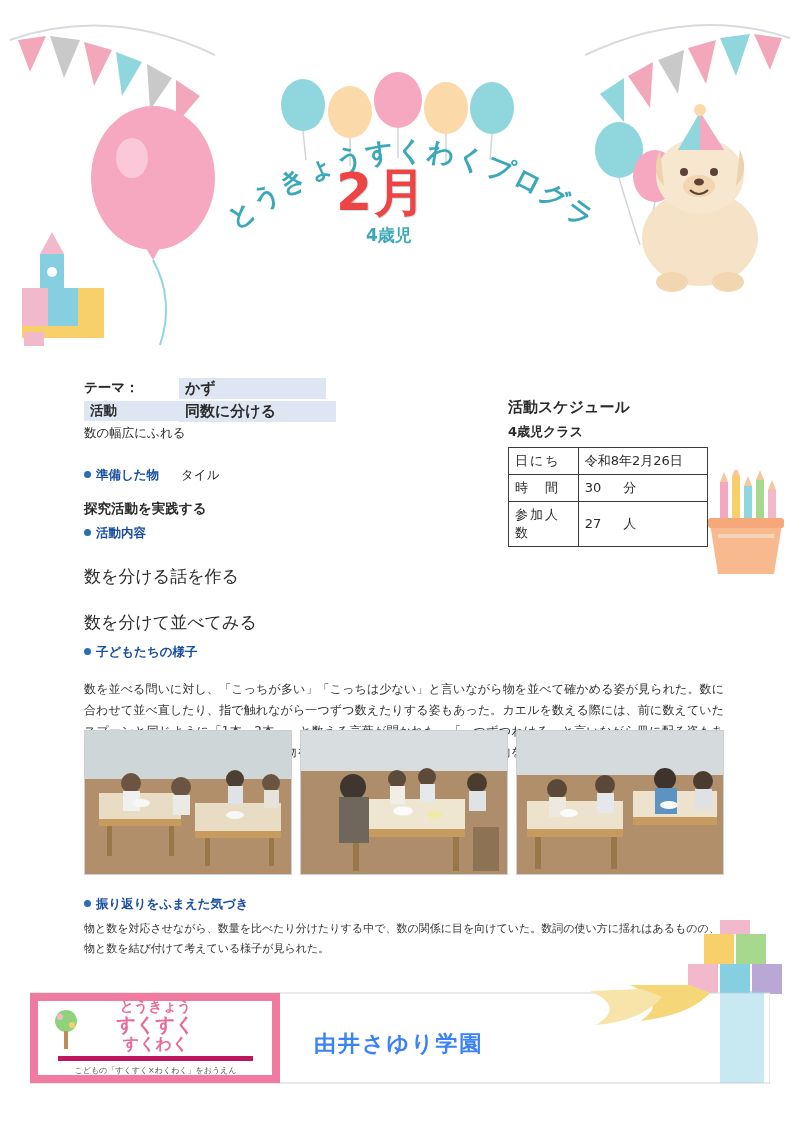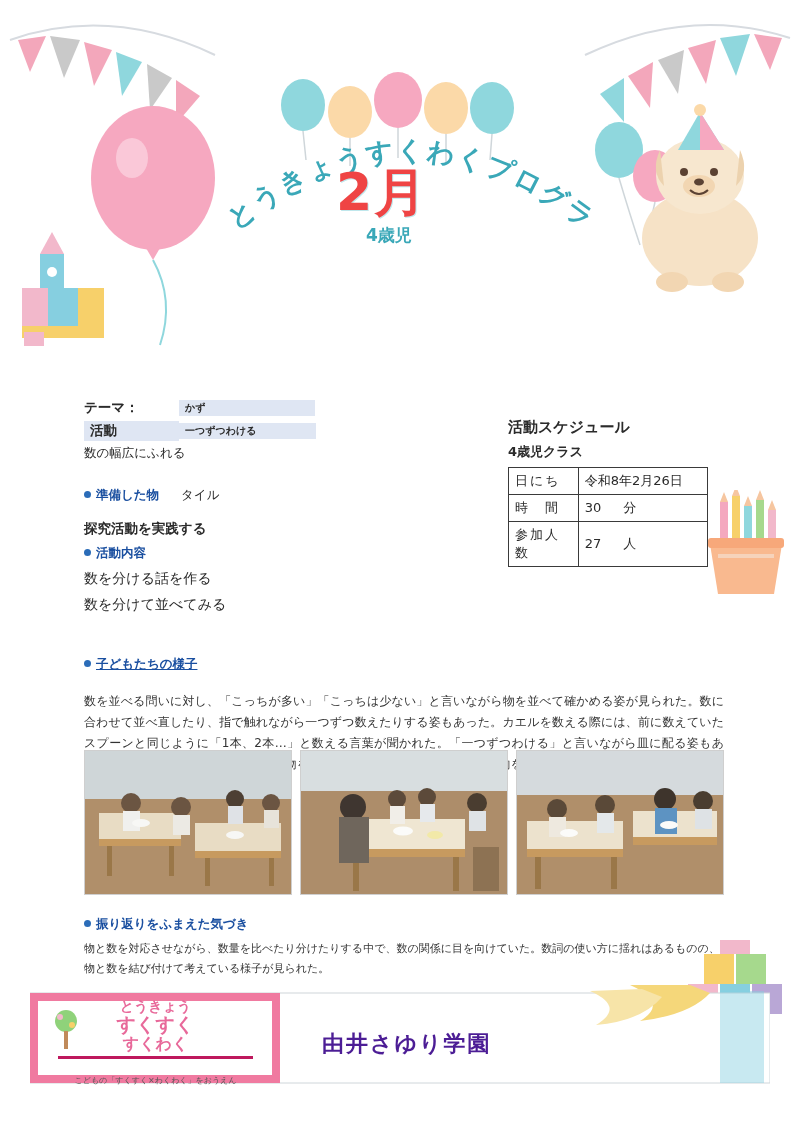--- a/index.html
+++ b/index.html
@@ -49,58 +49,58 @@
     position:absolute;
     left: 366px; top: 224px;
     font-size: 17px;
     font-weight: bold;
     color: #3aa8b8;
   }
 
   
   #content {
     position: absolute;
-    left: 0; top: 380px;
+    left: 0; top: 360px;
     width: 728px;
     height: 600px;
   }
 
   .row-theme {
     position:absolute; left: 84px; top: 18px;
     width: 345px;
   }
   .theme-line {
     display:flex;
     align-items:center;
     height: 20px;
     margin-bottom: 3px;
   }
   .theme-line .k { width: 95px; font-size: 13.5px; font-weight:bold; }
-  .theme-line .v { font-size: 10px; font-weight:bold; }
+  .theme-line .v { font-size: 15px; font-weight:bold; }
   .hl { background: #dfe6f3; }
 
   .sub-note { font-size: 12.5px; margin-top: 4px; }
 
   .sect-title {
     font-size: 13.5px; font-weight: bold;
     margin-top: 16px;
   }
   .bullet {
     font-size: 12.5px;
     color: #1a4fa0;
     margin-top: 7px;
   }
   .bullet b { color:#1a4fa0; font-weight: bold; }
   .dot {
     display:inline-block;
     width:7px; height:7px; border-radius:50%;
     background:#2b6cb8; margin-right:5px;
     vertical-align: 1px;
   }
-  .plain { font-size: 14px; margin-top: 8px; font-family: Liberation Mono, monospace; }
+  .plain { font-size: 17px; margin-top: 23px; font-family: Liberation Mono, monospace; }
 
   
   #schedule {
     position:absolute; left: 508px; top: 38px;
     width: 240px;
   }
   #schedule .s-title { font-size: 15px; font-weight: bold; }
   #schedule .s-class { font-size: 13px; font-weight: bold; margin-top: 6px; }
   table.sched {
     margin-top: 6px;
@@ -155,40 +155,40 @@
     color:#333;
   }
 
   
   #footer {
     position:absolute;
     left: 30px; top: 985px;
     width: 740px; height: 105px;
   }
   #footer-school {
-    position:absolute; left: 292px; top: 44px;
-    font-size: 22px; font-weight: bold; color:#4c1d95;
+    position:absolute; left: 284px; top: 44px;
+    font-size: 22px; font-weight: bold; color:#3b82f6;
     letter-spacing: 2px;
   }
   #logo-box {
     position:absolute; left: 28px; top: 14px;
     width: 195px; height: 78px;
     text-align:center;
   }
   .logo-l1, .logo-l2, .logo-l3 {
     font-weight: bold;
     color: #e8699a;
     line-height: 1.08;
   }
   .logo-l1 { font-size: 14px; }
   .logo-l2 { font-size: 19px; }
   .logo-l3 { font-size: 16px; }
   .logo-sub {
     font-size: 8px; color:#555; margin-top: 4px;
-    border-top: 3px solid #be185d; padding-top: 16px;
+    border-top: 5px solid #be185d; padding-top: 4px;
   }
 </style>
 </head>
 <body>
 
 <div id="header-area">
   <svg width="800" height="360" viewBox="0 0 800 360">
 
     <g>
       <path d="M10 40 Q 110 5 215 55" stroke="#d7dbe0" stroke-width="2" fill="none"></path>
@@ -275,41 +275,41 @@
 
 <div id="content">
 
   <div class="row-theme">
     <div class="theme-line">
       <span class="k">テーマ：</span>
       <span class="v hl" style="padding:1px 110px 1px 6px;">かず</span>
     </div>
     <div class="theme-line">
       <span class="k hl" style="padding:1px 6px;">活動</span>
-      <span class="v hl" style="padding:1px 60px 1px 6px;">一つずつわける</span>
+      <span class="v hl" style="padding:1px 60px 1px 6px;">同数に分ける</span>
     </div>
     <div class="sub-note">数の幅広にふれる</div>
   </div>
 
   <div id="left-col">
     <div class="bullet">
       <span class="dot"></span><b>準備した物</b>
       <span style="color:#2b2b2b; margin-left:18px;">タイル</span>
     </div>
 
     <div class="sect-title">探究活動を実践する</div>
     <div class="bullet">
       <span class="dot"></span><b>活動内容</b>
     </div>
     <div class="plain">数を分ける話を作る</div>
     <div class="plain">数を分けて並べてみる</div>
   </div>
 
   <div id="kids-section">
-    <div class="bullet" style="margin-top:4px;text-decoration:underline;">
+    <div class="bullet" style="margin-top:12px;">
       <span class="dot"></span><b>子どもたちの様子</b>
     </div>
     <div class="para">数を並べる問いに対し、「こっちが多い」「こっちは少ない」と言いながら物を並べて確かめる姿が見られた。数に合わせて並べ直したり、指で触れながら一つずつ数えたりする姿もあった。カエルを数える際には、前に数えていたスプーンと同じように「1本、2本…」と数える言葉が聞かれた。「一つずつわける」と言いながら皿に配る姿もあり、分ける人数が変わった場面でも物を動かしながら数を確かめていた。物を一つ一つ見比べたり並べたりしながら、丁寧に数を扱う姿がうかがえた。</div>
   </div>
 
   <div id="photos">
     <div class="photo">
       <svg width="208" height="145" viewBox="0 0 208 145">
         <rect width="208" height="145" fill="#b9a184"></rect>
         <rect x="0" y="0" width="208" height="48" fill="#cfd6d8"></rect>

